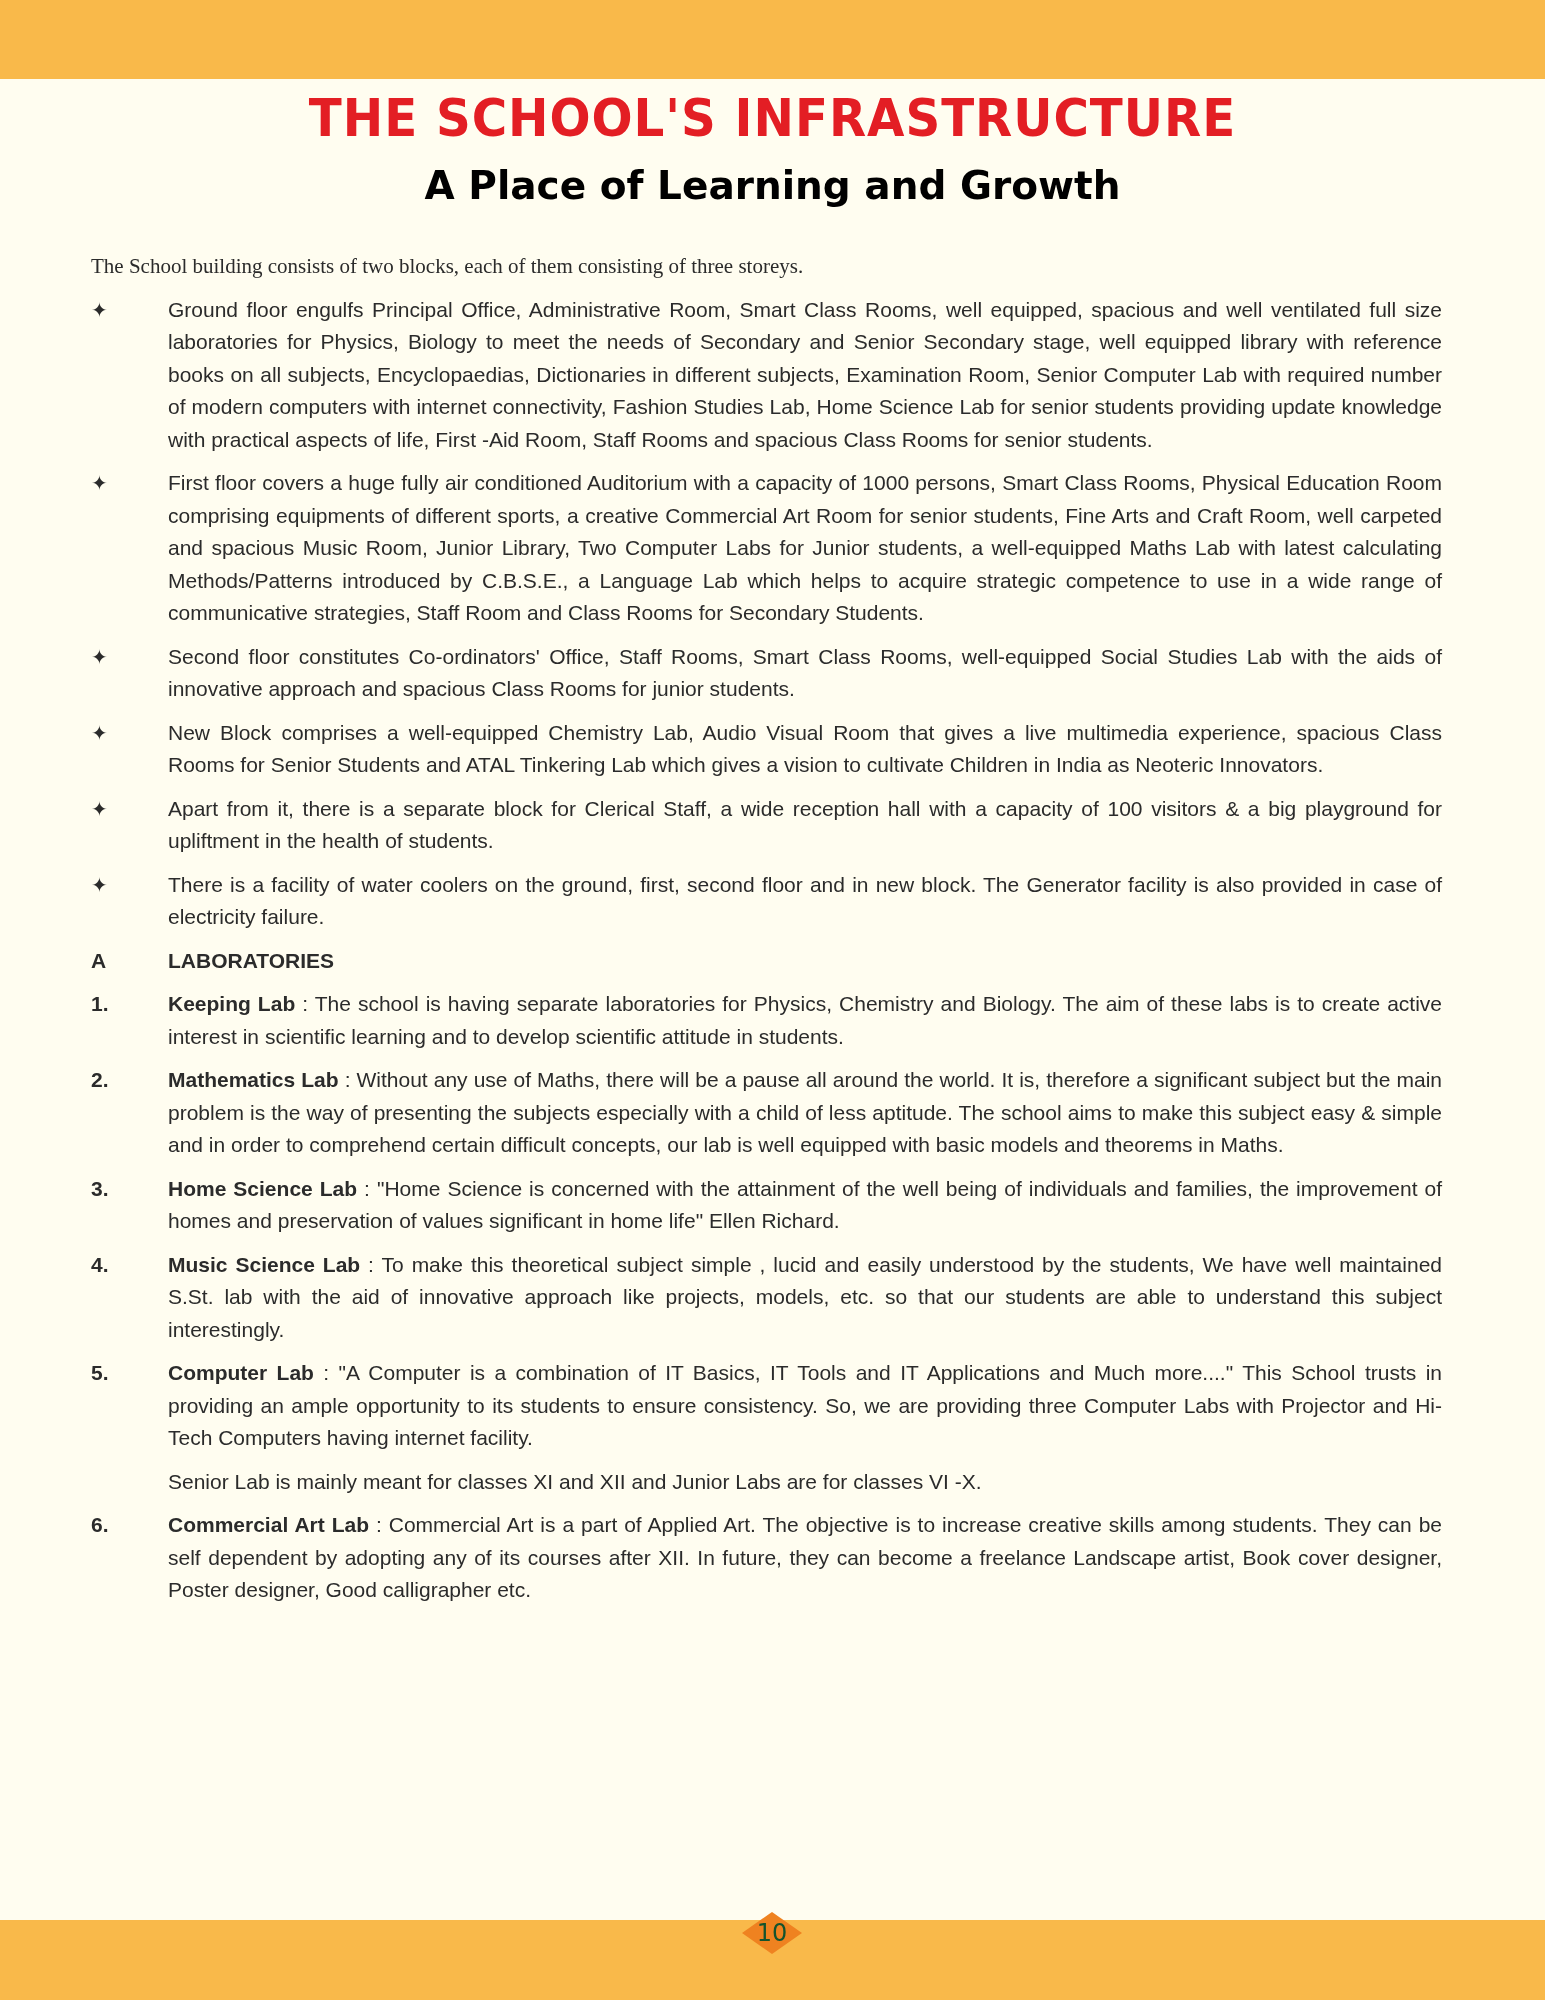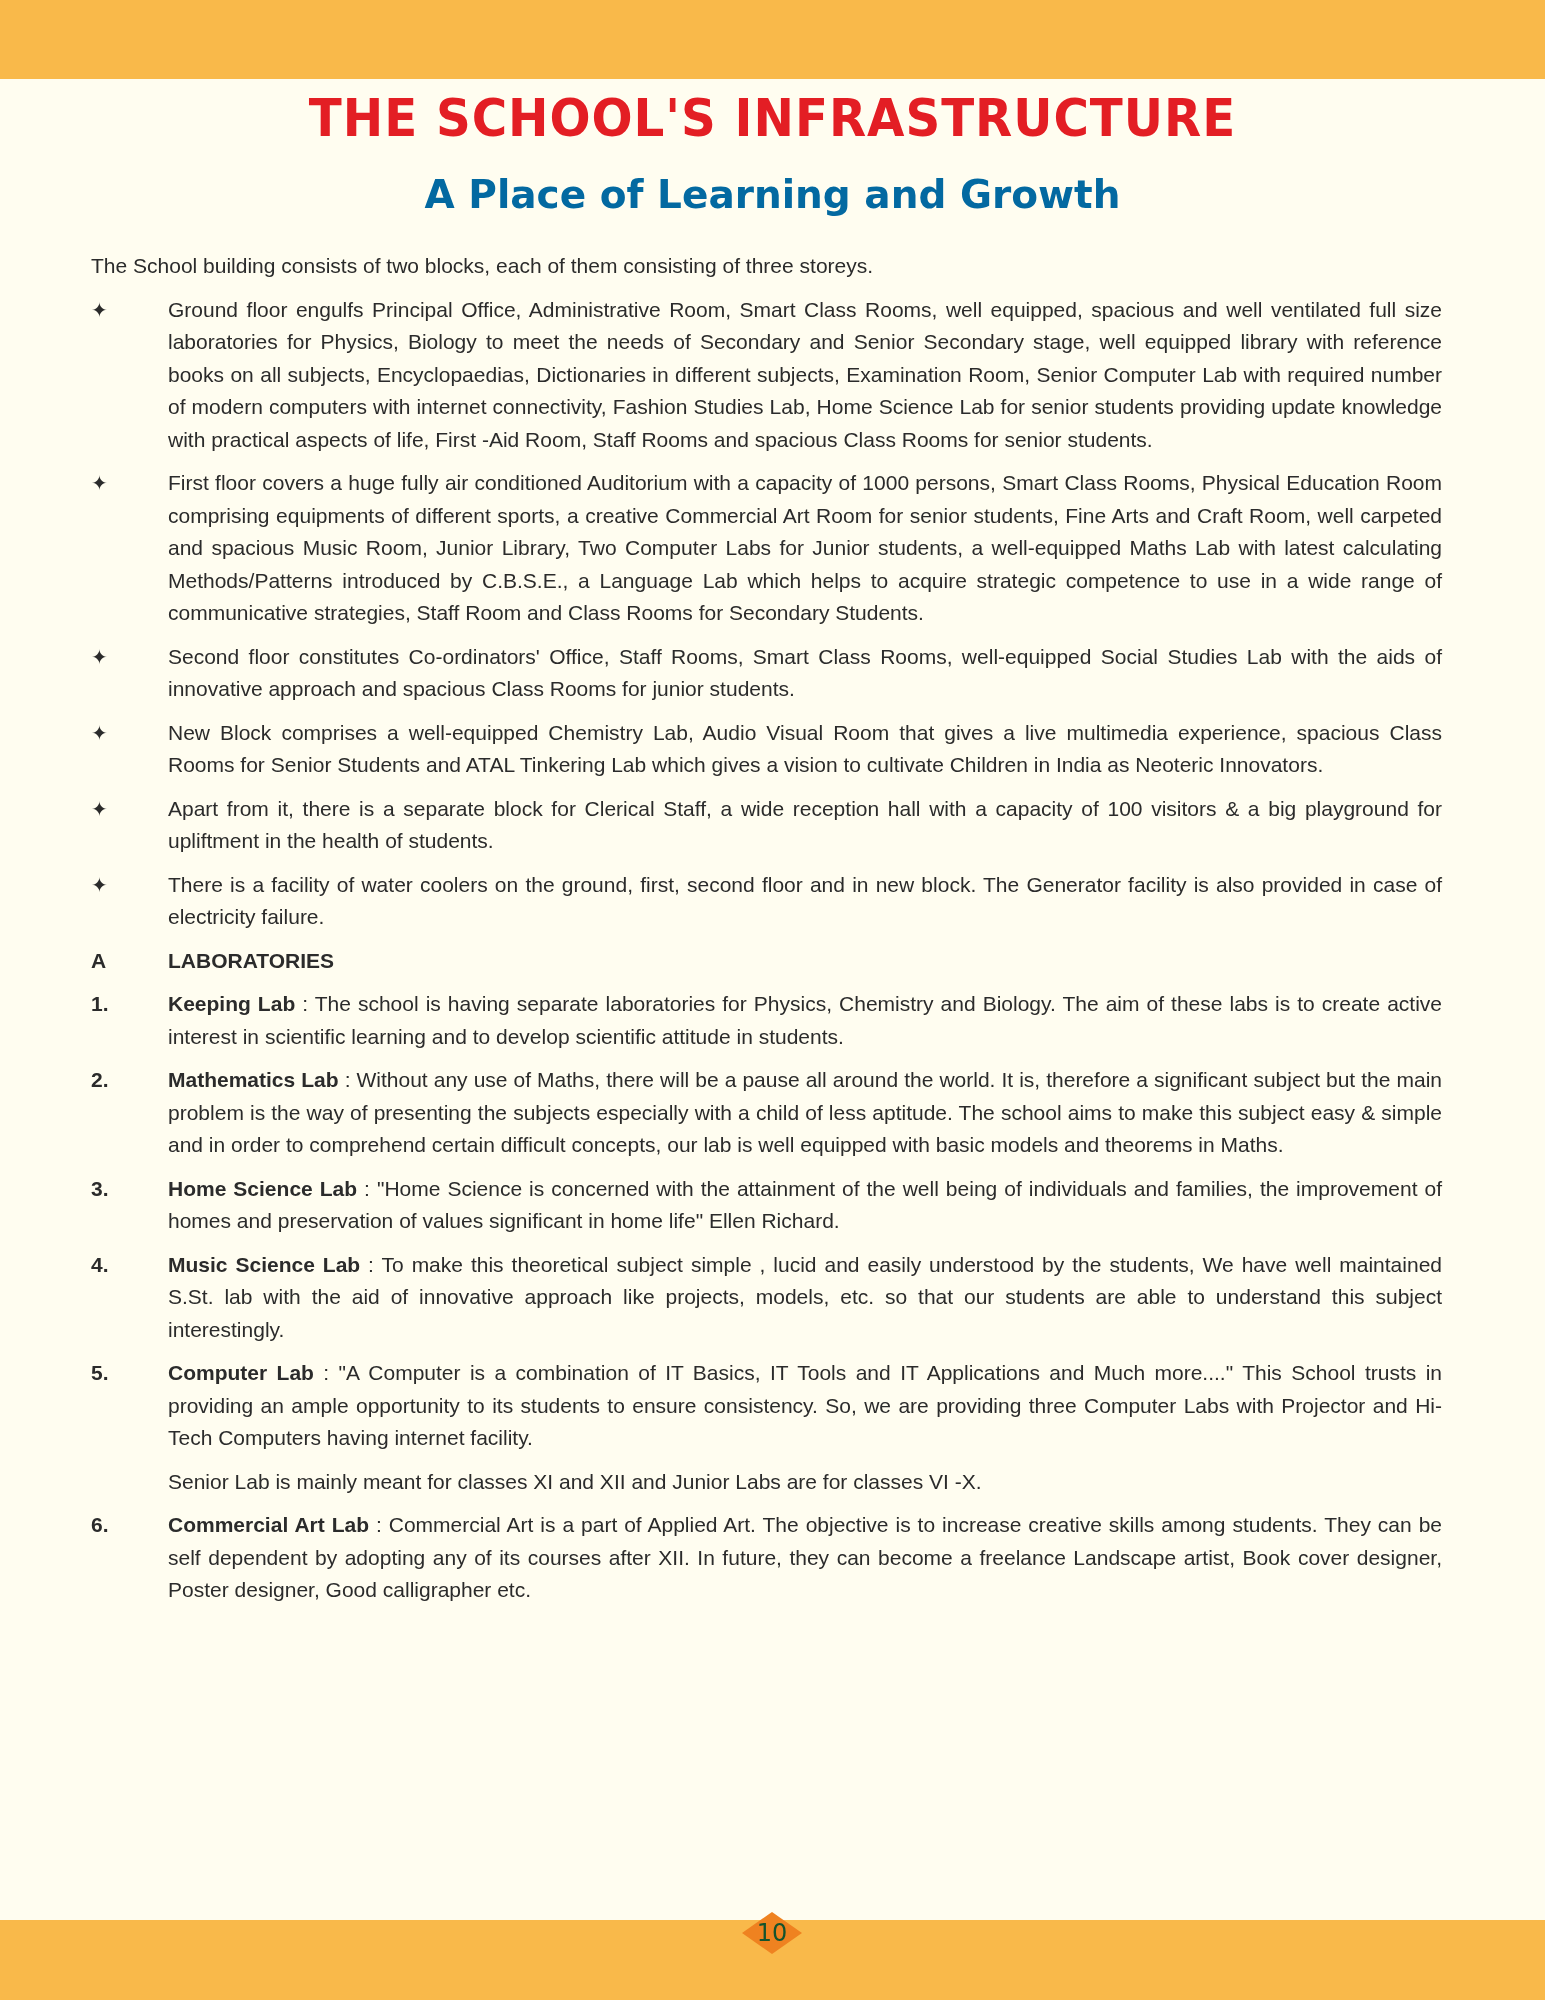--- a/index.html
+++ b/index.html
@@ -24,30 +24,30 @@
     text-align: center; color: #14532d; font-weight: normal; font-size: 24px;
     font-family: "DejaVu Sans", sans-serif;
   }
   .title {
     position: absolute; left: 0; top: 88px; width: 1545px; text-align: center;
     color: #e31e24; font-size: 52px; font-weight: bold; letter-spacing: 1px;
     font-family: "DejaVu Sans", sans-serif;
     transform: scaleX(0.93);
   }
   .subtitle {
-    position: absolute; left: 0; top: 172px; width: 1545px; text-align: center;
-    color: #0369a1; font-size: 39px; font-weight: bold;
+    position: absolute; left: 0; top: 163px; width: 1545px; text-align: center;
+    color: #000000; font-size: 39px; font-weight: bold;
     font-family: "DejaVu Sans", sans-serif;
   }
   .content {
     position: absolute; left: 91px; top: 250px; width: 1362px;
     font-size: 21px; line-height: 32.5px;
     font-family: "Liberation Sans", sans-serif;
   }
-  .intro { margin: 0 0 10px 0; }
+  .intro { margin: 0 0 10px 0; font-family: Liberation Serif, serif; }
   .row { position: relative; padding-left: 66px; margin-bottom: 10px; text-align: justify; }
   .row .marker { position: absolute; left: 0; top: 0; width: 50px; }
   .row .marker.bullet { left: 0; font-size: 20px; }
   .row .marker.num { font-weight: bold; }
   .row p { margin: 11px; }
   .row p + p { margin-top: 10px; }
   .row b { font-weight: bold; }
   .section-head { font-weight: bold; }
 </style>
 </head>

